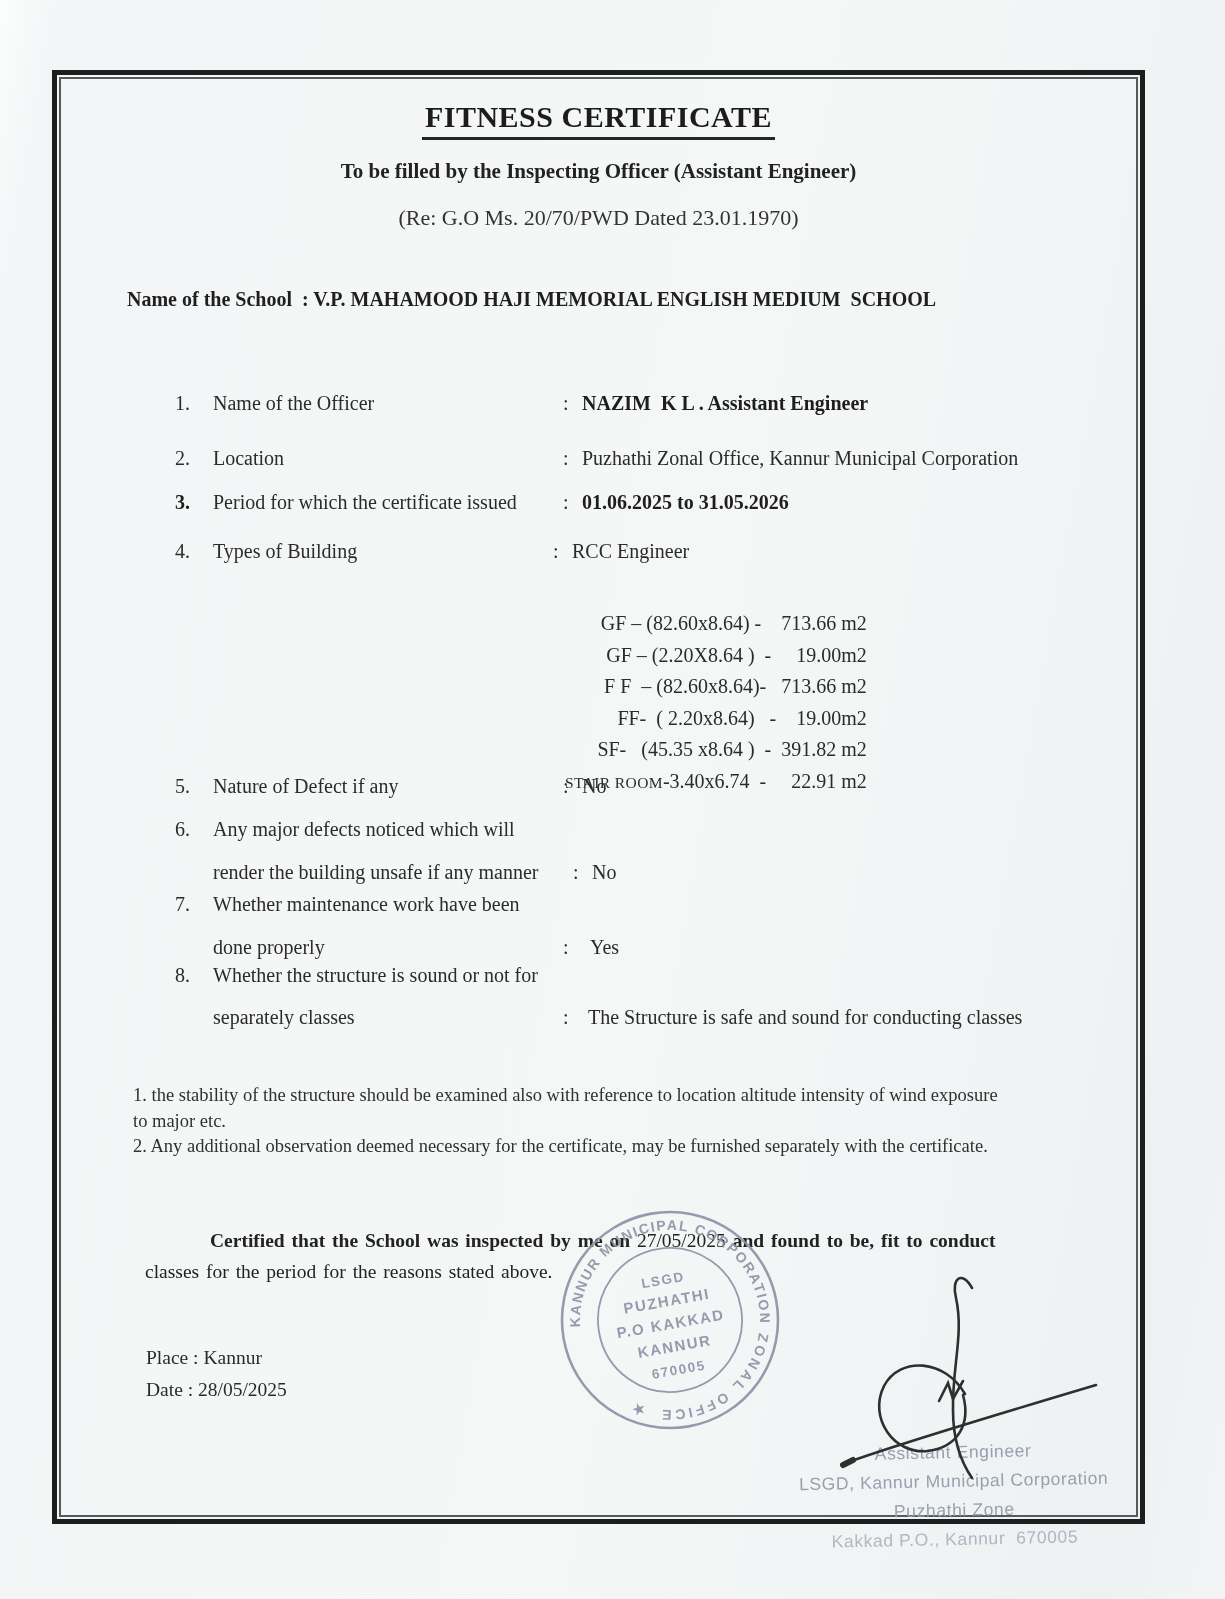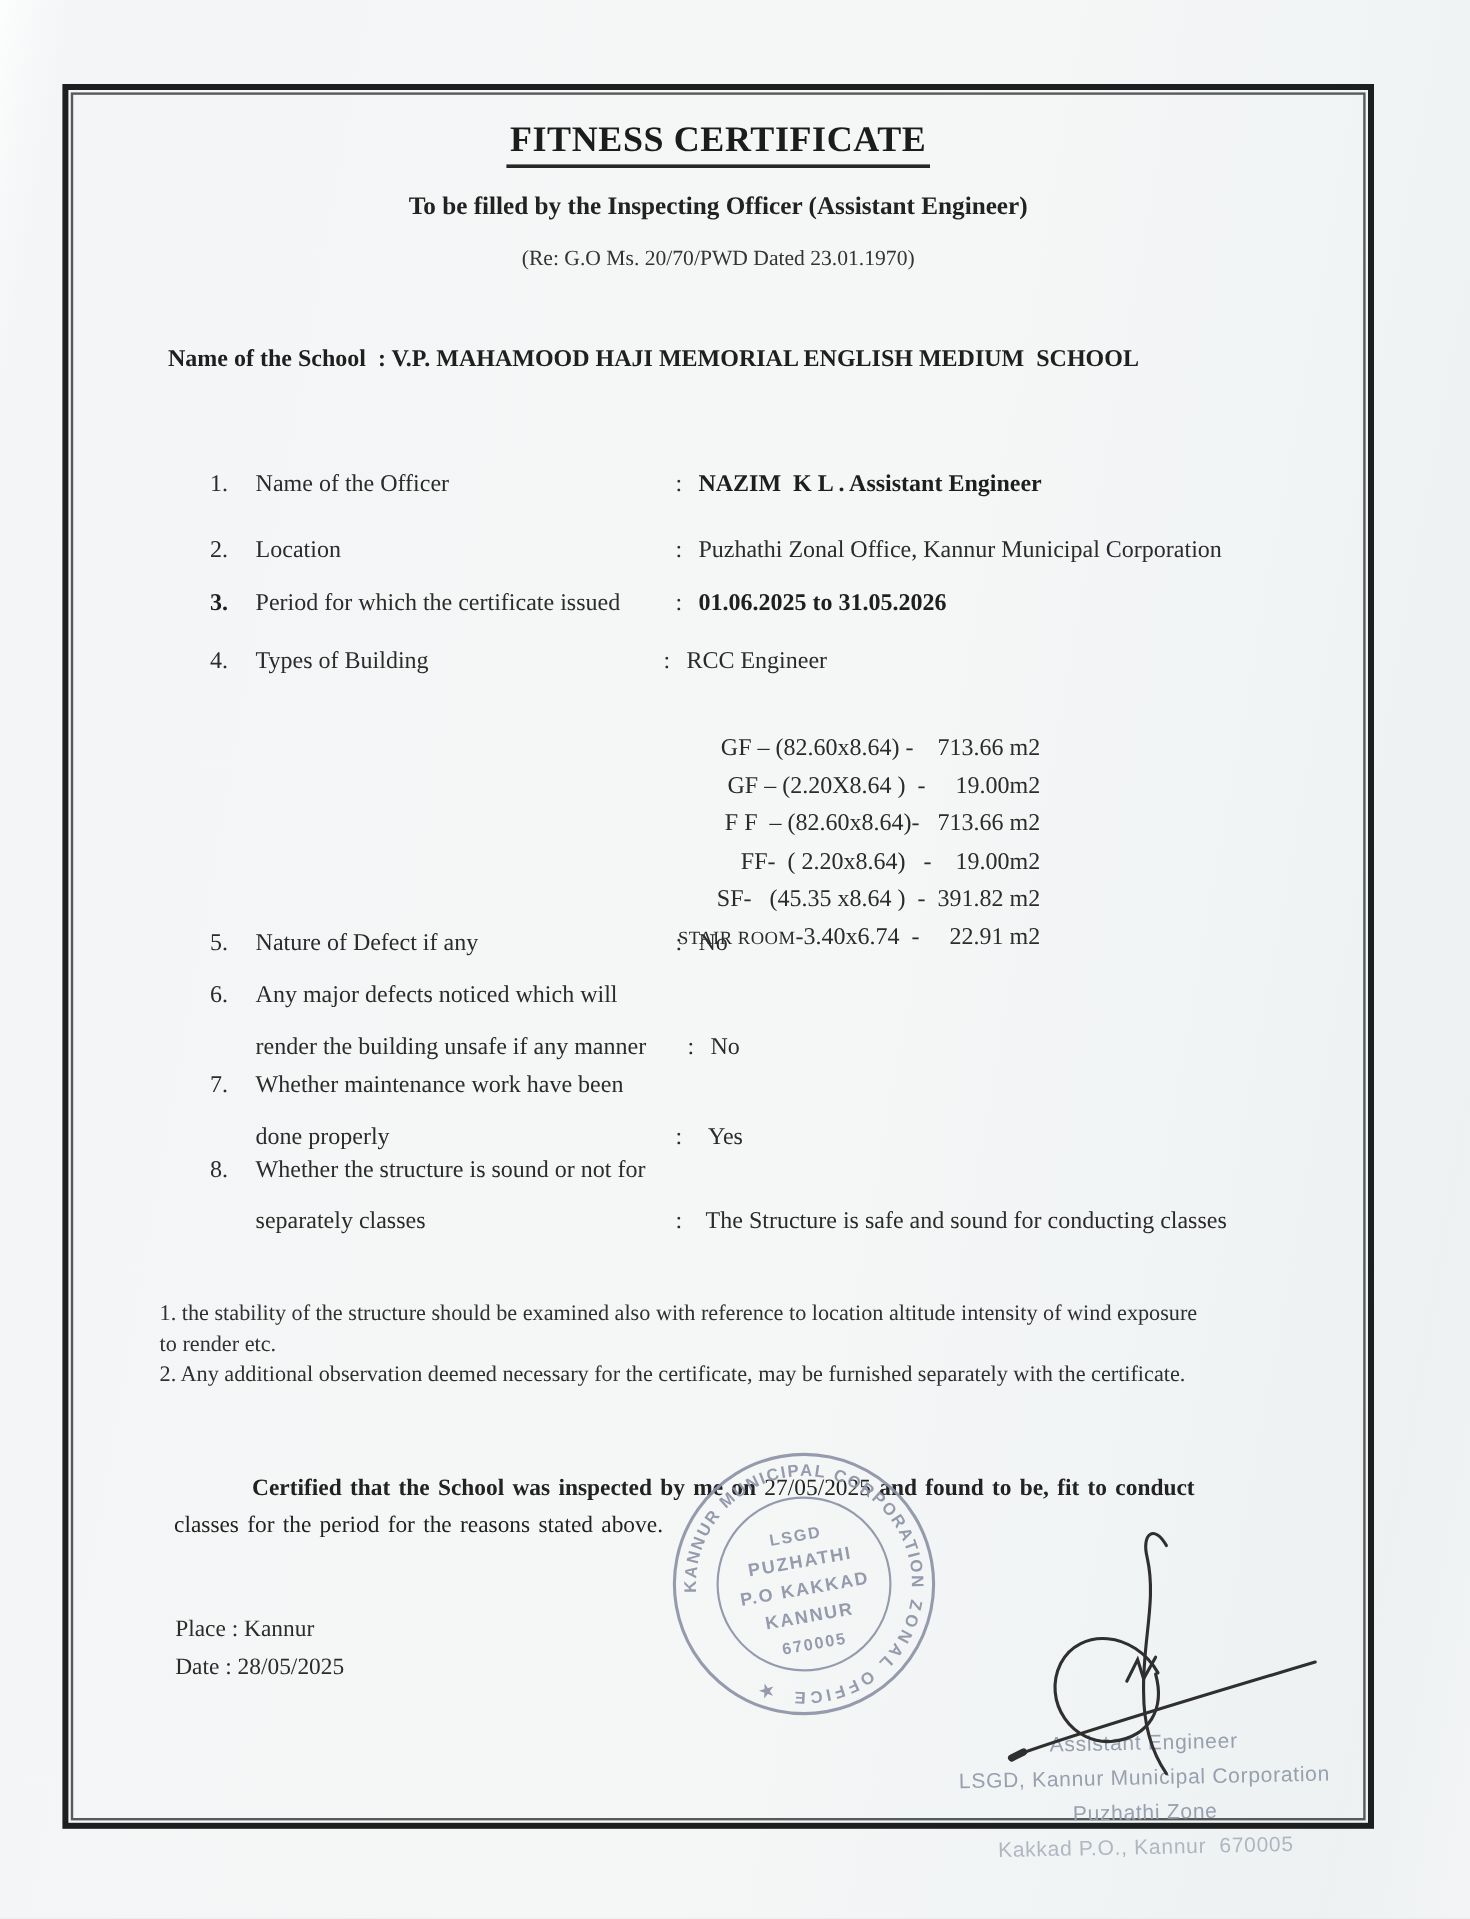--- a/index.html
+++ b/index.html
@@ -11,22 +11,22 @@
   .abs{position:absolute;}
   .pre{white-space:pre;}
   .ctr-text{left:52px;width:1093px;text-align:center;}
   
   .frame{left:52px;top:70px;width:1093px;height:1454px;border:5px solid #1d1f1e;box-sizing:border-box;z-index:1;}
   .frame-inner{position:absolute;inset:2px;border:2px solid #565a5c;}
   
   .title{font-size:30px;font-weight:bold;letter-spacing:.5px;color:#1c1c1c;}
   .title span{display:inline-block;border-bottom:3px solid #262626;padding:0 3px 3px;}
   .subtitle{font-size:21px;font-weight:bold;color:#222;}
-  .ref{font-size:18px;color:#333;}
-  .school{left:140px;top:288px;font-size:20px;font-weight:bold;color:#1f1f1f;}
+  .ref{font-size:22px;color:#333;}
+  .school{left:127px;top:288px;font-size:20px;font-weight:bold;color:#1f1f1f;}
   
   .row{left:52px;width:1093px;display:flex;font-size:20px;line-height:26px;}
   .row .num{width:38px;margin-left:123px;flex:none;}
   .row .lbl{width:350px;flex:none;}
   .row .col{width:19px;flex:none;}
   .row .val{flex:1;white-space:pre;}
   .b{font-weight:bold;color:#1e1e1e;}
   
   .bld{left:565px;top:608px;z-index:2;text-align:right;}
   .bline{white-space:pre;font-size:20px;line-height:31.5px;}
@@ -148,21 +148,21 @@
     <span class="val" style="padding-left:6px">The Structure is safe and sound for conducting classes</span>
   </div>
   <div class="row abs" style="top:1043px">
     <span class="num"></span>
     <span class="lbl"></span>
     <span class="col"></span>
   </div>
 
   <div class="note abs">
     <div>1. the stability of the structure should be examined also with reference to location altitude intensity of wind exposure</div>
-    <div>to render etc.</div>
+    <div>to major etc.</div>
     <div>2. Any additional observation deemed necessary for the certificate, may be furnished separately with the certificate.</div>
   </div>
 
   <div class="cert1 abs">
     <span>Certified that the School was inspected by me on </span><span class="d">27/05/2025</span><span> and found to be, fit to conduct</span>
   </div>
   <div class="cert2 abs">classes for the period for the reasons stated above.</div>
 
   <div class="place abs">Place : Kannur</div>
   <div class="date abs">Date : 28/05/2025</div>

